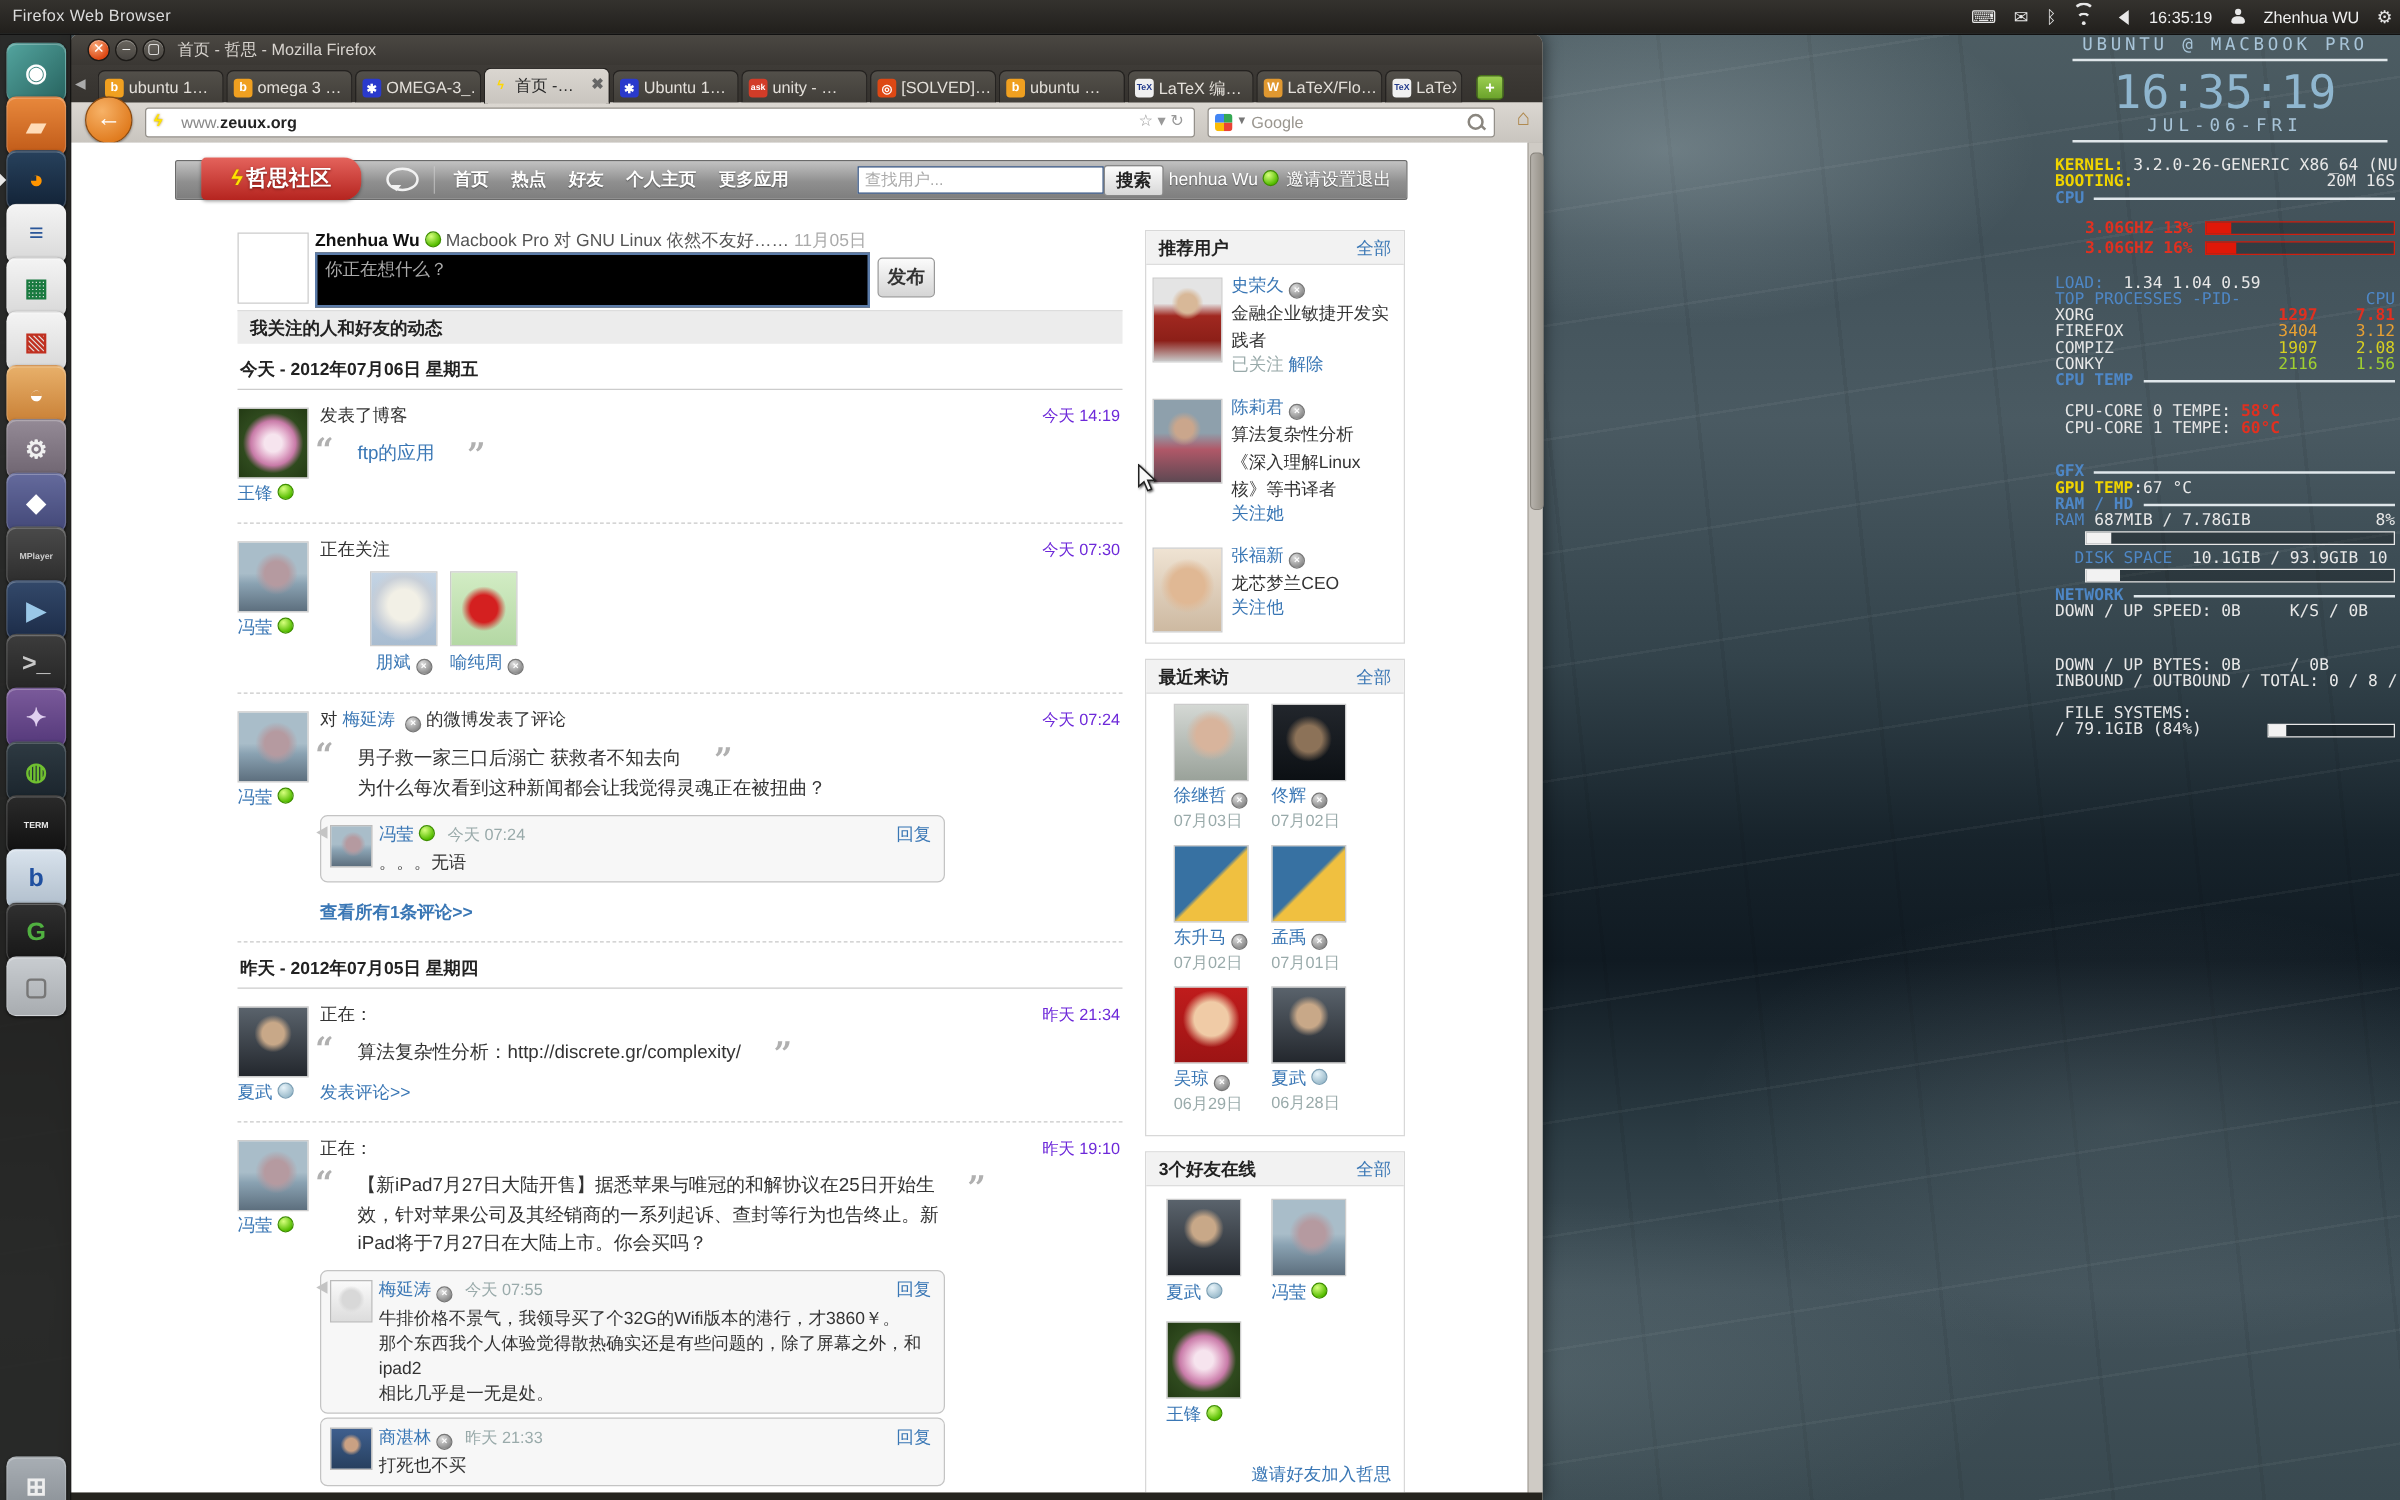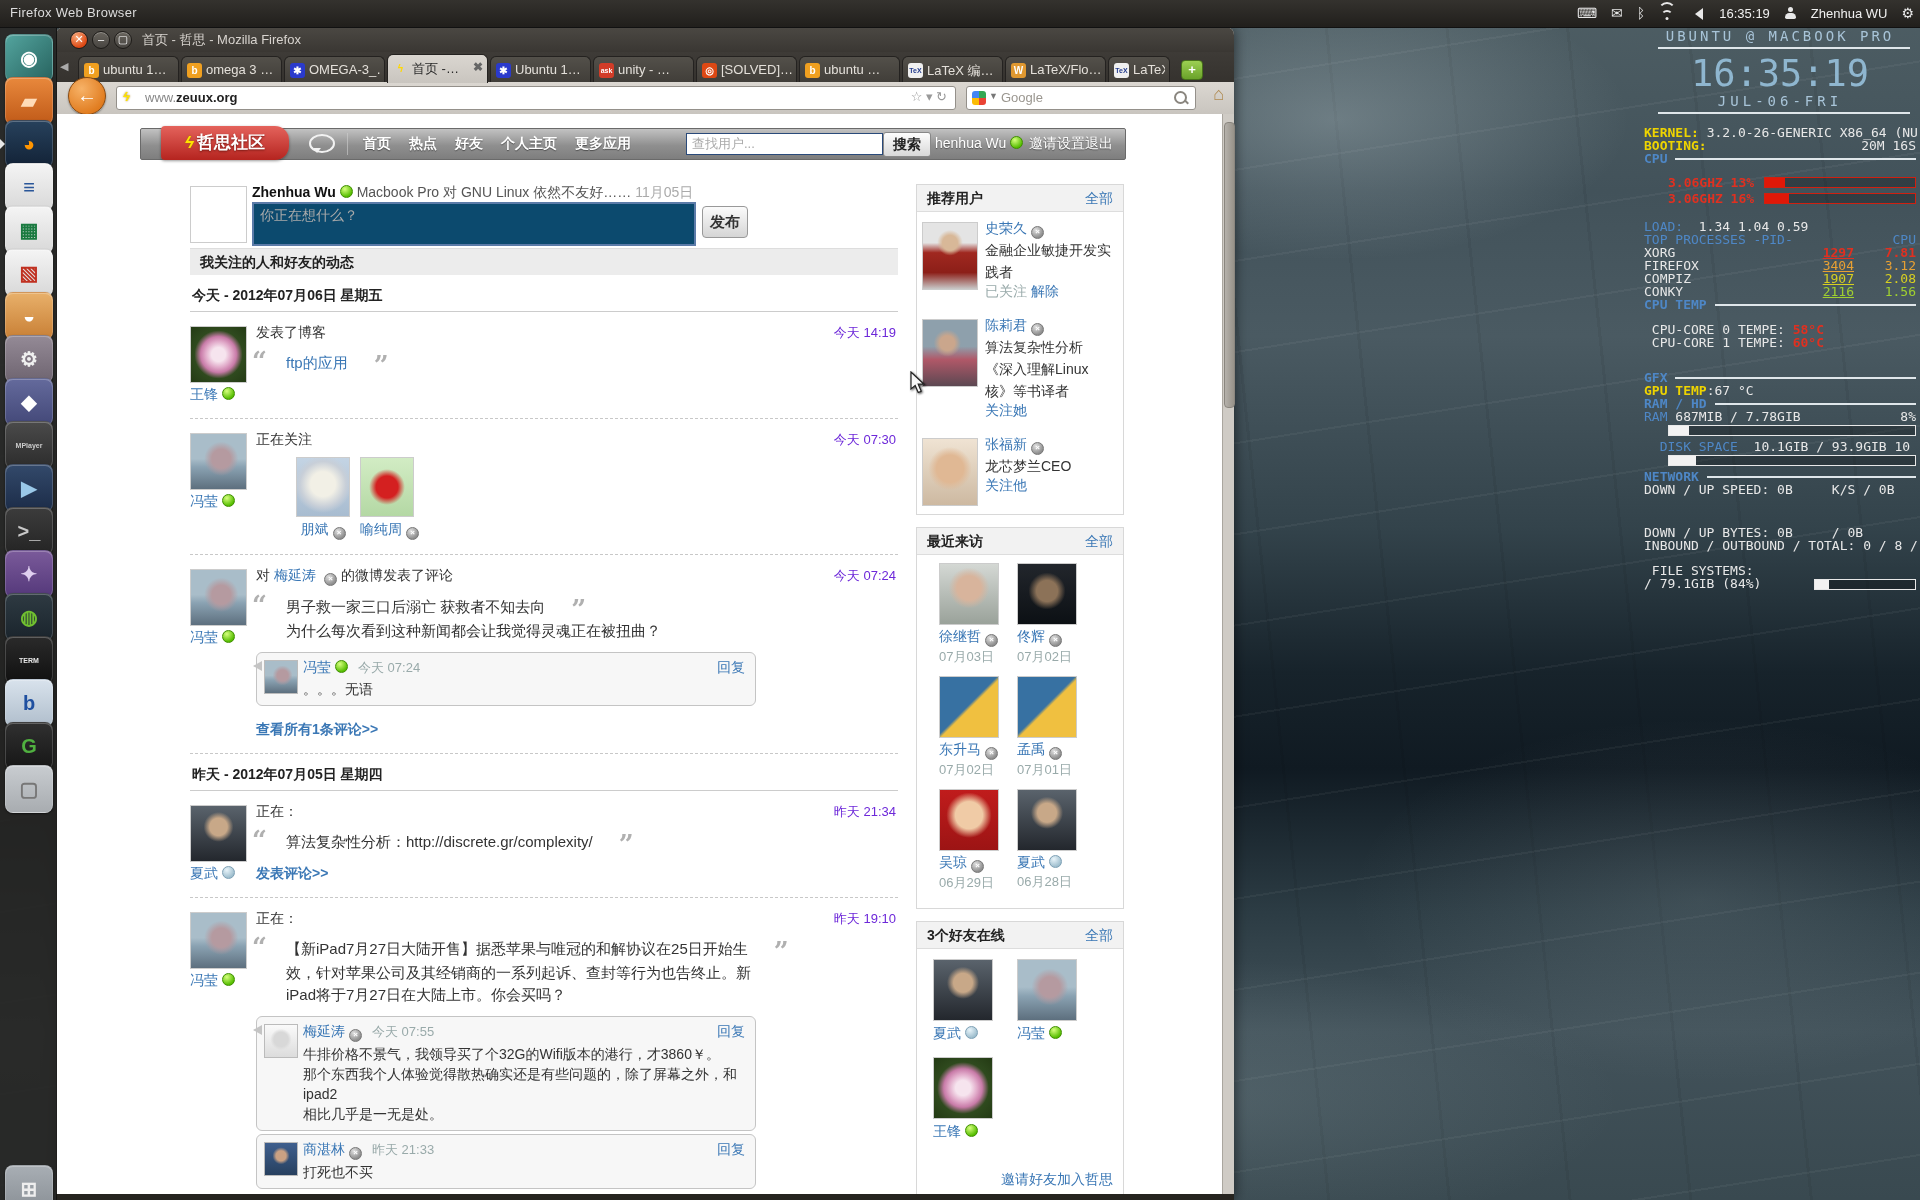--- a/index.html
+++ b/index.html
@@ -110,21 +110,21 @@
   .dot.off{background:radial-gradient(circle at 35% 28%,#e0e0e0,#8d8d8d 72%);border:1px solid #777;color:#fff;
     font-size:8px;line-height:10px;text-align:center;font-weight:bold;}
   .dot.away{background:radial-gradient(circle at 35% 28%,#e8f4fa,#9cbccc 75%);border:1px solid #7da0b5;}
   a.blue,.blue{color:#3a77b5;text-decoration:none;cursor:pointer;}
   .composer{position:relative;height:64px;}
   .cavatar{position:absolute;left:0;top:2px;width:55px;height:55px;border:1px solid #ccc;}
   .av{background-size:cover;}
   .cname-row{position:absolute;left:62px;top:0;font-size:14px;white-space:nowrap;}
   .cname-row b{color:#111;}
   .cstatus{color:#555;}  .cdate{color:#aaa;}
-  .ctext{position:absolute;left:62px;top:18px;width:428px;height:34px;border:2px solid #5b7ba8;background:#0c4a6e;
+  .ctext{position:absolute;left:62px;top:18px;width:428px;height:34px;border:2px solid #5b7ba8;background:#000000;
     font-size:14px;color:#aaa;padding:3px 6px;}
   .cpublish{position:absolute;left:512px;top:22px;width:44px;height:30px;background:linear-gradient(#fbfbfb,#d5d5d5);
     border:1px solid #999;border-radius:4px;font-size:15px;font-weight:bold;color:#333;text-align:center;line-height:29px;}
   .sectionbar{margin-top:0;height:26px;background:#ececec;border-top:1px solid #ddd;font-size:14px;font-weight:bold;
     color:#222;line-height:26px;padding-left:10px;}
   .daterow{font-size:14px;font-weight:bold;color:#222;padding:12px 0 6px 2px;border-bottom:1px solid #ccc;}
   .post{position:relative;padding:12px 0 14px 66px;border-bottom:1px dashed #c8c8c8;min-height:80px;}
   .post:last-child{border-bottom:none;}
   .pavatar{position:absolute;left:0;top:14px;width:55px;height:55px;border:1px solid #ccc;}
   .pname{position:absolute;left:0;top:74px;font-size:14px;white-space:nowrap;}
@@ -144,21 +144,21 @@
     margin-bottom:3px;min-height:40px;font-size:14px;}
   .cbox.tail:before{content:"";position:absolute;left:-9px;top:8px;border:5px solid transparent;border-right:9px solid #c4c4c4;}
   .cbox .cav{position:absolute;left:7px;top:7px;width:32px;height:32px;border:1px solid #bbb;}
   .cbox .chead{white-space:nowrap;}
   .cbox .ctime{color:#9aa;margin-left:10px;font-size:13px;}
   .cbox .creply{position:absolute;right:10px;top:6px;font-size:14px;}
   .cbox .ctext2{color:#333;margin-top:2px;line-height:20px;}
   .cinput{border:2px solid #5b7ba8;background:#fff;height:20px;font-size:14px;color:#999;line-height:20px;
     padding:2px 6px;margin-top:4px;}
   .viewall{display:inline-block;margin-top:12px;font-size:14px;font-weight:bold;}
-  .postlink{font-size:14px;font-weight:bold;margin-top:10px;display:inline-block;}
+  .postlink{font-size:14px;font-weight:normal;margin-top:10px;display:inline-block;}
   
   .sidebar{position:absolute;left:776px;top:0;width:208px;}
   .sbox{border:1px solid #d8d8d8;margin-bottom:12px;background:#fff;}
   .sbox-h{height:26px;background:#f2f2f2;border-bottom:1px solid #ddd;font-size:14px;line-height:26px;}
   .sbox-h b{margin-left:10px;color:#222;}
   .sbox-h .all{float:right;margin-right:10px;}
   .ruser{position:relative;padding:8px 0 8px 68px;min-height:70px;font-size:14px;}
   .ruser .rphoto{position:absolute;left:5px;top:10px;width:54px;height:66px;border:1px solid #ccc;}
   .rdesc{color:#333;line-height:22px;width:132px;overflow:hidden;white-space:nowrap;}
   .rfollow .muted{color:#9aa;}
@@ -189,21 +189,21 @@
   .c-yel2{color:#d8d020;}
   .c-grn{color:#a0d030;}
   .c-wht{color:#e8e8e8;}
   .cpu-bar-row{display:flex;align-items:center;margin:3px 4px 3px 28px;}
   .cpu-bar{flex:1;height:9px;border:1px solid #d02010;margin-left:10px;position:relative;background:rgba(0,0,0,.25);}
   .cpu-bar i{position:absolute;left:0;top:0;bottom:0;background:#e01808;}
   .w-bar{height:9px;border:1px solid #e8e8e8;position:relative;background:rgba(0,0,0,.25);margin:2px 4px 4px 28px;}
   .w-bar i{position:absolute;left:0;top:0;bottom:0;background:#f2f2f2;}
   .procrow{display:flex;margin:0 4px;}
   .procrow .pn{flex:1;}
-  .procrow .pid{width:58px;text-align:right;text-decoration:underline;}
+  .procrow .pid{width:58px;text-align:right;}
   .procrow .pc{width:62px;text-align:right;}
   .spacer8{height:8px;}  .spacer12{height:12px;}  .spacer22{height:22px;}  .spacer30{height:30px;}
   
   .cursor{position:absolute;left:910px;top:371px;width:17px;height:24px;z-index:99;filter:drop-shadow(1px 1px 1px rgba(0,0,0,.7));}
   .cursor svg{display:block;}
 </style>
 </head>
 <body>
 
 <div class="desktop">

